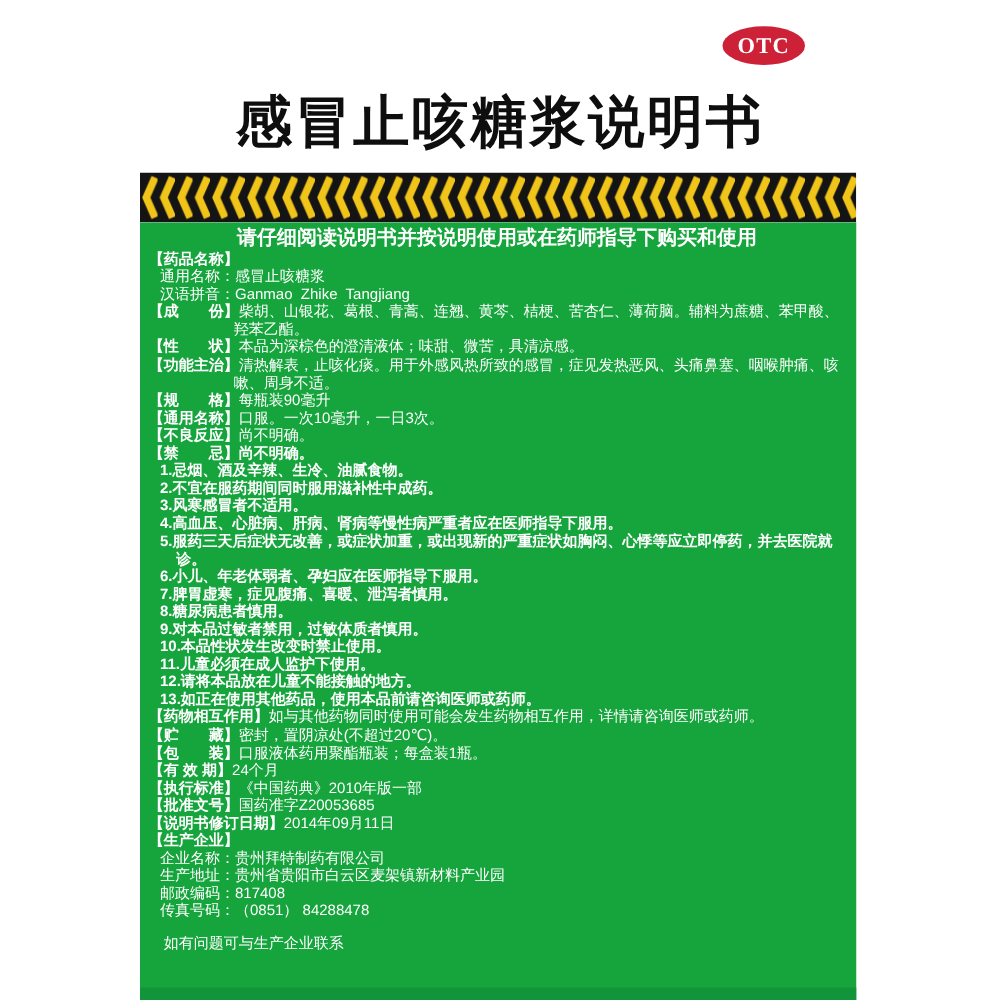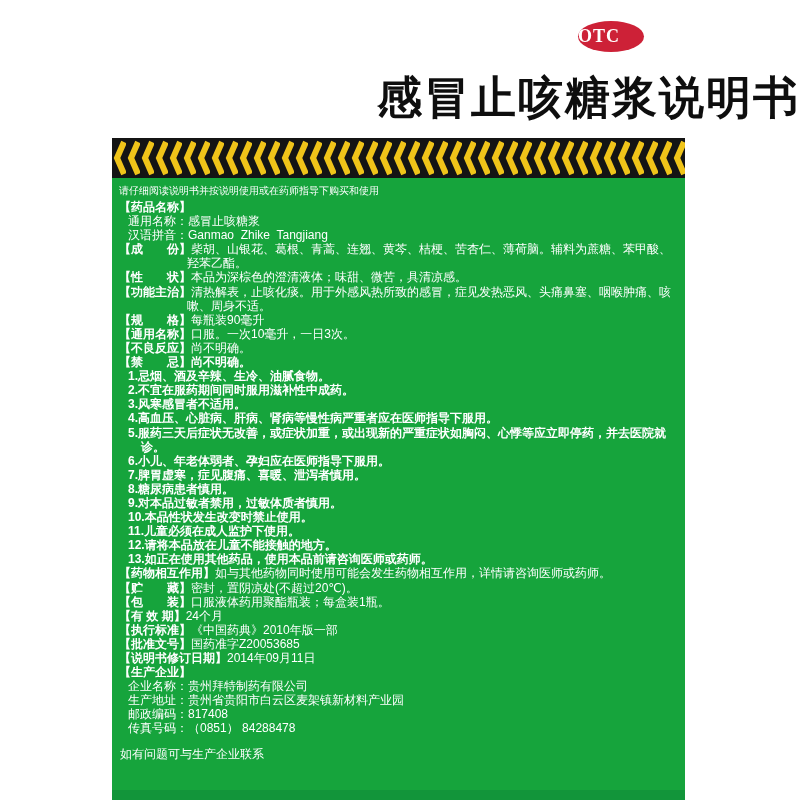--- a/index.html
+++ b/index.html
@@ -7,59 +7,59 @@
     width:800px; height:800px; background:#ffffff; position:relative;
     font-family:"Liberation Sans","DejaVu Sans",sans-serif;
     -webkit-font-smoothing:antialiased;
   }
   .page { position:absolute; inset:0; overflow:hidden; }
 
   
   .otc-badge {
     position:absolute; left:578px; top:21px; width:66px; height:31px;
     background:#cd2137; border-radius:50%;
-    display:flex; align-items:center; 
+    display:flex; align-items:center; justify-content:center;
     color:#ffffff; font-family:"Liberation Serif","DejaVu Serif",serif;
     font-weight:bold; font-size:18px; letter-spacing:1px;
   }
 
   
   .title {
-    position:absolute; top:68px; left:0; width:800px; text-align:right;
+    position:absolute; top:68px; left:0; width:800px; text-align:center;
     font-size:45px; font-weight:bold; color:#0e0e0e; letter-spacing:2px;
     white-space:nowrap;
   }
 
   
   .stripe { position:absolute; left:112px; top:138px; width:573px; height:40px; line-height:0; }
 
   
   .panel {
     position:absolute; left:112px; top:178px; width:573px; height:622px;
     background:#16a43c; color:#ffffff; box-sizing:border-box;
     padding:4px 9px 0 7px; font-size:12px; line-height:14.1px;
     overflow:hidden;
   }
   .panel-bottom-shade {
     position:absolute; left:112px; top:790px; width:573px; height:10px;
     background:#12953a;
   }
 
-  .notice { text-align:left; font-weight:normal; font-size:10px; line-height:17px; margin-bottom:1px; }
+  .notice { text-align:center; font-weight:bold; font-size:16px; line-height:17px; margin-bottom:1px; }
 
   .entry { padding-left:68px; text-indent:-68px; }
   .lbl { font-weight:bold; }
   .hdr { font-weight:bold; }
   .sub { margin-left:9px; }
   .bold { font-weight:bold; }
   .prewrap { white-space:pre-wrap; }
 
   .note { margin-left:9px; padding-left:13px; text-indent:-13px; font-weight:bold; }
 
-  .footer-line { margin-left:1px; margin-top:11px; }
+  .footer-line { margin-left:12px; margin-top:11px; }
 </style>
 </head>
 <body>
 
 <div class="page">
 
   <div class="otc-badge">
     <span>OTC</span>
   </div>
 

